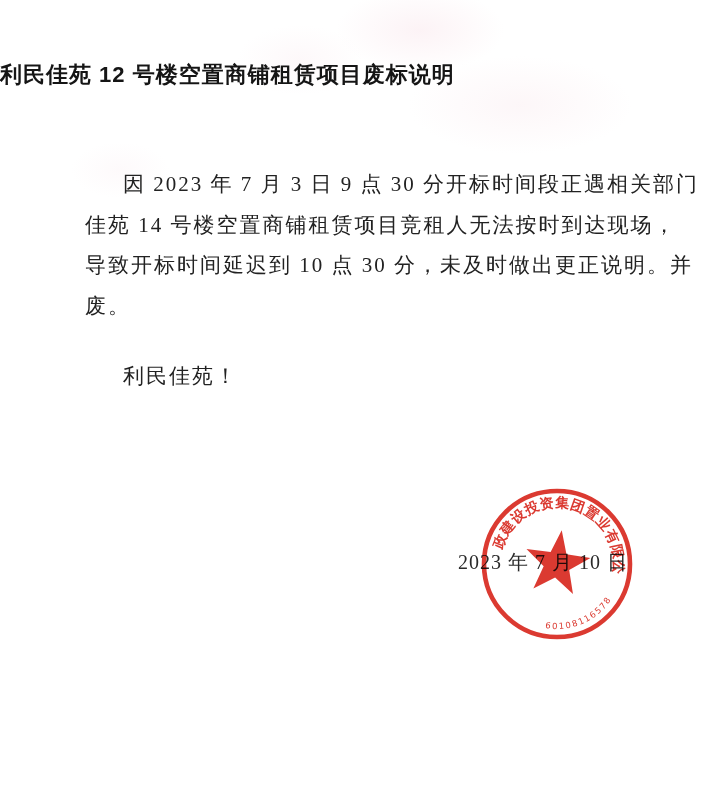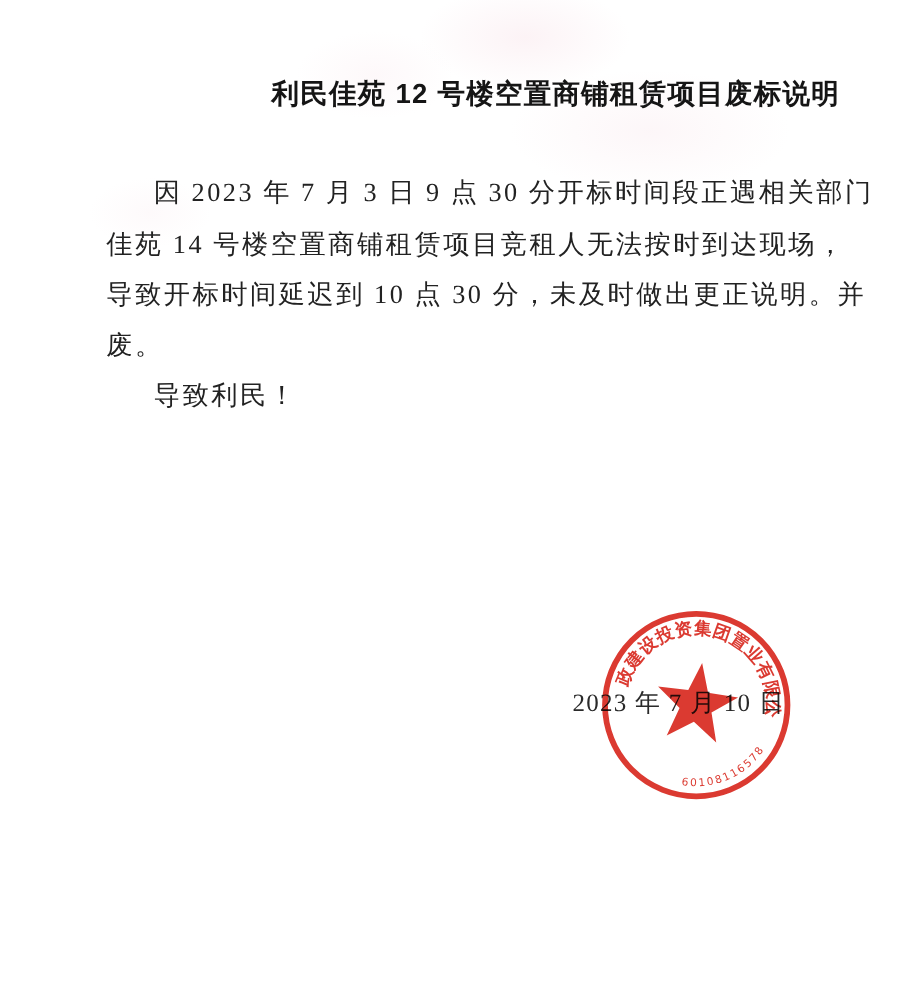--- a/index.html
+++ b/index.html
@@ -16,37 +16,37 @@
     position: absolute; inset: 0; pointer-events: none;
     background:
       radial-gradient(120px 60px at 420px 30px,  rgba(250,233,238,.55), transparent 70%),
       radial-gradient(160px 70px at 520px 105px, rgba(250,236,240,.45), transparent 70%),
       radial-gradient(90px 50px at 300px 60px,   rgba(251,238,242,.40), transparent 70%),
       radial-gradient(70px 40px at 120px 170px,  rgba(251,240,243,.35), transparent 70%);
   }
   .doc-title {
     position: absolute;
     top: 60px; left: 0; width: 672px;
-    text-align: right;
+    text-align: left;
     font-size: 22px;
     font-weight: bold;
     letter-spacing: 1px;
     color: #151515;
     font-family: "Liberation Sans", "DejaVu Sans", sans-serif;
   }
   .doc-body {
     position: absolute;
     top: 134px; left: 85px; width: 575px;
     font-size: 21px;
     line-height: 40.6px;
     letter-spacing: 2px;
     color: #222222;
   }
   .body-line { white-space: nowrap; }
-  .body-line.indent { text-indent: 38px; }
+  .body-line.indent { text-indent: 38px; margin-top: 30px; }
   .doc-date {
     position: absolute;
     top 549px;
     top: 549px; left: 458px;
     font-size: 20px;
     letter-spacing: 1px;
     color: #2a2a2a;
     white-space: nowrap;
   }
   .company-seal {
@@ -74,21 +74,21 @@
 
 <div class="scan-noise"></div>
 
 <h1 class="doc-title">利民佳苑 12 号楼空置商铺租赁项目废标说明</h1>
 
 <div class="doc-body">
   <div class="body-line indent">因 2023 年 7 月 3 日 9 点 30 分开标时间段正遇相关部门</div>
   <div class="body-line">佳苑 14 号楼空置商铺租赁项目竞租人无法按时到达现场，</div>
   <div class="body-line">导致开标时间延迟到 10 点 30 分，未及时做出更正说明。并</div>
   <div class="body-line">废。</div>
-  <div class="body-line indent">导致利民！</div>
+  <div class="body-line indent">利民佳苑！</div>
 </div>
 
 <div class="doc-date">2023 年 7 月 10 日</div>
 
 <div class="company-seal">
   <svg viewBox="0 0 160 172" xmlns="http://www.w3.org/2000/svg">
     <defs>
       <path id="seal-name-path" d="M 23.9,74.1 A 57,57 0 1 1 135.1,98.8" fill="none"></path>
       <path id="seal-serial-path" d="M 68.7,148 A 65,65 0 0 0 134.5,119.4" fill="none"></path>
     </defs>

